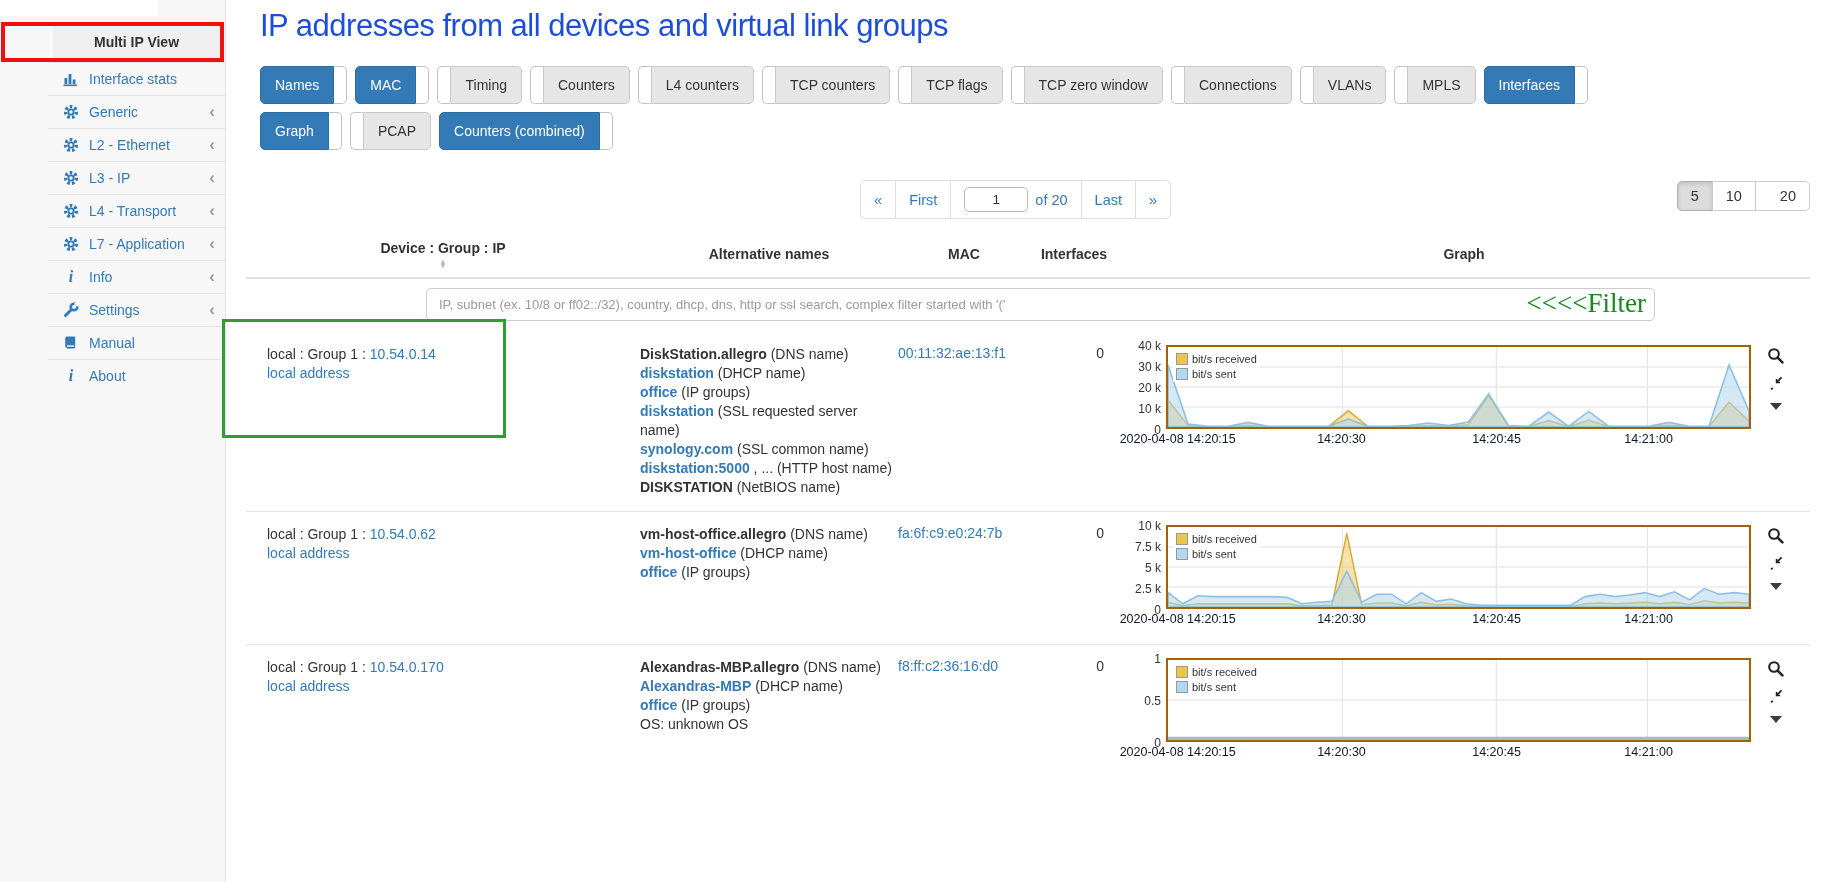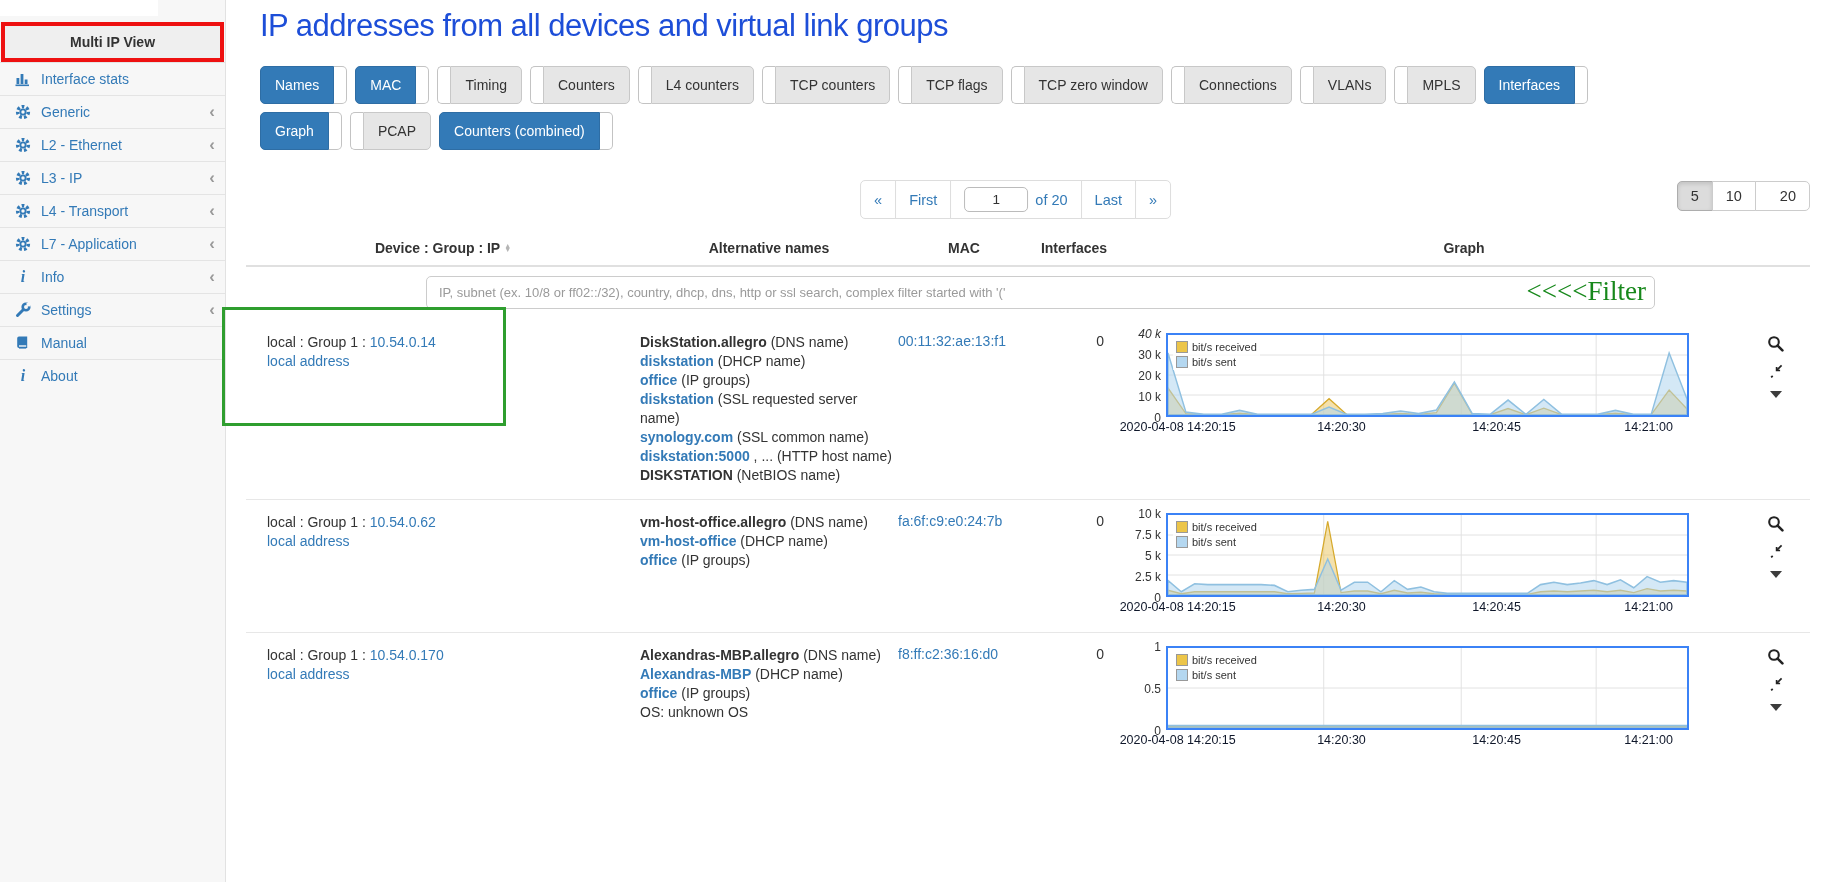--- a/index.html
+++ b/index.html
@@ -6,21 +6,21 @@
   html,body { width:1823px; height:882px; overflow:hidden; background:#fff;
               font-family:"Liberation Sans", sans-serif; color:#333; font-size:14px; }
   .page { display:flex; width:100%; height:100%; }
 
   
   .sidebar { width:226px; min-width:226px; background:#f7f7f7; border-right:1px solid #e2e2e2;
              height:100%; position:relative; }
   .sidebar-topstrip { width:158px; height:16px; background:#fff; }
   .red-box { border:4px solid #ee1111; margin:6px 1px 0 1px; }
   .sidebar-item { display:flex; align-items:center; padding:8px 10px 8px 14px; gap:9px;
-                  border-top:1px solid #e4e4e4; color:#337ab7; cursor:pointer; }
+                  border-top:1px solid #e4e4e4; color:#337ab7; cursor:pointer;margin-left:48px; }
   .sidebar-item:first-child { border-top:none; }
   .sidebar-item.active { justify-content:center; background:#efefef; color:#333;
                          font-weight:bold; padding:8px 6px; border-top:none; }
   .sidebar-item .icn { width:18px; height:16px; display:inline-flex; align-items:center;
                        justify-content:center; flex:none; }
   .sidebar-item .lbl { flex:1; }
   .sidebar-item .chev { color:#9a9a9a; font-size:17px; line-height:12px; font-weight:bold; }
   .icn-info-text { font-family:"Liberation Serif", serif; font-weight:bold; font-style:italic;
                    color:#337ab7; font-size:16px; }
 
@@ -60,21 +60,21 @@
               margin-left:-1px; font-size:14.5px; cursor:pointer; }
   .size-btn:first-child { border-radius:5px 0 0 5px; }
   .size-btn:last-child { border-radius:0 5px 5px 0;padding-left:24px; }
   .size-btn.active { background:#dcdcdc; border-color:#adadad;
                      box-shadow:inset 0 2px 4px rgba(0,0,0,.12); }
 
   
   .table { margin-top:22px; }
   .thead { display:grid; grid-template-columns:394px 258px 132px 88px 1fr;
            font-weight:bold; padding-bottom:9px; border-bottom:2px solid #e0e0e0; }
-  .th { text-align:center; display:flex; justify-content:center; align-items:center; gap:4px; }
+  .th { text-align:center; display:flex; justify-content:center; align-items:center; gap:4px;flex-direction:column; }
   .sort-carets { display:inline-flex; flex-direction:column; line-height:4px; font-size:7px;
                  color:#b5b5b5; }
   .filter-row { position:relative; padding:9px 155px 11px 180px; }
   .filter-input { width:100%; height:33px; border:1px solid #ccc; border-radius:5px;
                   padding:0 12px; font-size:13px; color:#333; background:#fff; }
   .filter-input::placeholder { color:#9a9a9a; }
   .filter-annotation { position:absolute; right:164px; top:9px;
                        font-family:Liberation Serif, serif; font-size:27px; color:#17881b;
                        letter-spacing:0px; pointer-events:none; }
 
@@ -89,21 +89,21 @@
   .cell-if { text-align:right; padding-right:14px; }
   a.lnk { color:#337ab7; text-decoration:none; cursor:pointer; }
   .green-box { position:absolute; left:-24px; top:-13px; width:284px; height:119px;
                border:3px solid #2f9e2f; pointer-events:none; }
 
   
   .graph-cell { display:flex; }
   .yaxis { width:48px; position:relative; height:84px; flex:none; }
   .yaxis span { position:absolute; right:5px; font-size:12px; color:#333; white-space:nowrap; }
   .plot-col { width:585px; flex:none; }
-  .plot { width:523px; height:84px; border:2px solid #3b82f6; position:relative;
+  .plot { width:585px; height:84px; border:2px solid #a16207; position:relative;
           background:#fff;padding-left:23px; }
   .plot svg { position:absolute; inset:0; }
   .legend { position:absolute; top:3px; left:5px; background:rgba(255,255,255,.75);
             padding:1px 3px; }
   .legend-row { display:flex; align-items:center; gap:4px; height:15px; }
   .legend-swatch { width:12px; height:12px; border:1px solid #999; }
   .legend-row span { font-size:11px; color:#333; }
   .xlabels { position:relative; height:18px; margin-top:3px; }
   .xlabels span { position:absolute; transform:translateX(-50%); font-size:12.5px;
                   color:#0f172a; white-space:nowrap; }
@@ -352,21 +352,21 @@
               <div><span class="alt-name-link">office</span><span> (IP groups)</span></div>
               <div><span class="alt-name-link">diskstation</span><span> (SSL requested server name)</span></div>
               <div><span class="alt-name-link">synology.com</span><span> (SSL common name)</span></div>
               <div><span class="alt-name-link">diskstation:5000</span><span> , ... (HTTP host name)</span></div>
               <div><span class="alt-name-bold">DISKSTATION</span><span> (NetBIOS name)</span></div>
             </div>
             <div class="cell-mac"><a class="lnk">00:11:32:ae:13:f1</a></div>
             <div class="cell-if">0</div>
             <div class="graph-cell">
               <div class="yaxis">
-                <span style="top: calc(0% - 6px); font-style: italic;">40 k</span>
+                <span style="top: calc(0% - 6px);">40 k</span>
                 <span style="top: calc(25% - 6px);">30 k</span>
                 <span style="top: calc(50% - 6px);">20 k</span>
                 <span style="top: calc(75% - 6px);">10 k</span>
                 <span style="top: calc(100% - 6px);">0</span>
               </div>
               <div class="plot-col">
                 <div class="plot">
                   <svg viewBox="0 0 581 80" width="100%" height="100%" preserveAspectRatio="none">
                     <line x1="0" y1="20" x2="581" y2="20" stroke="#e0e0e0" stroke-width="1"></line>
                     <line x1="0" y1="40" x2="581" y2="40" stroke="#e0e0e0" stroke-width="1"></line>

